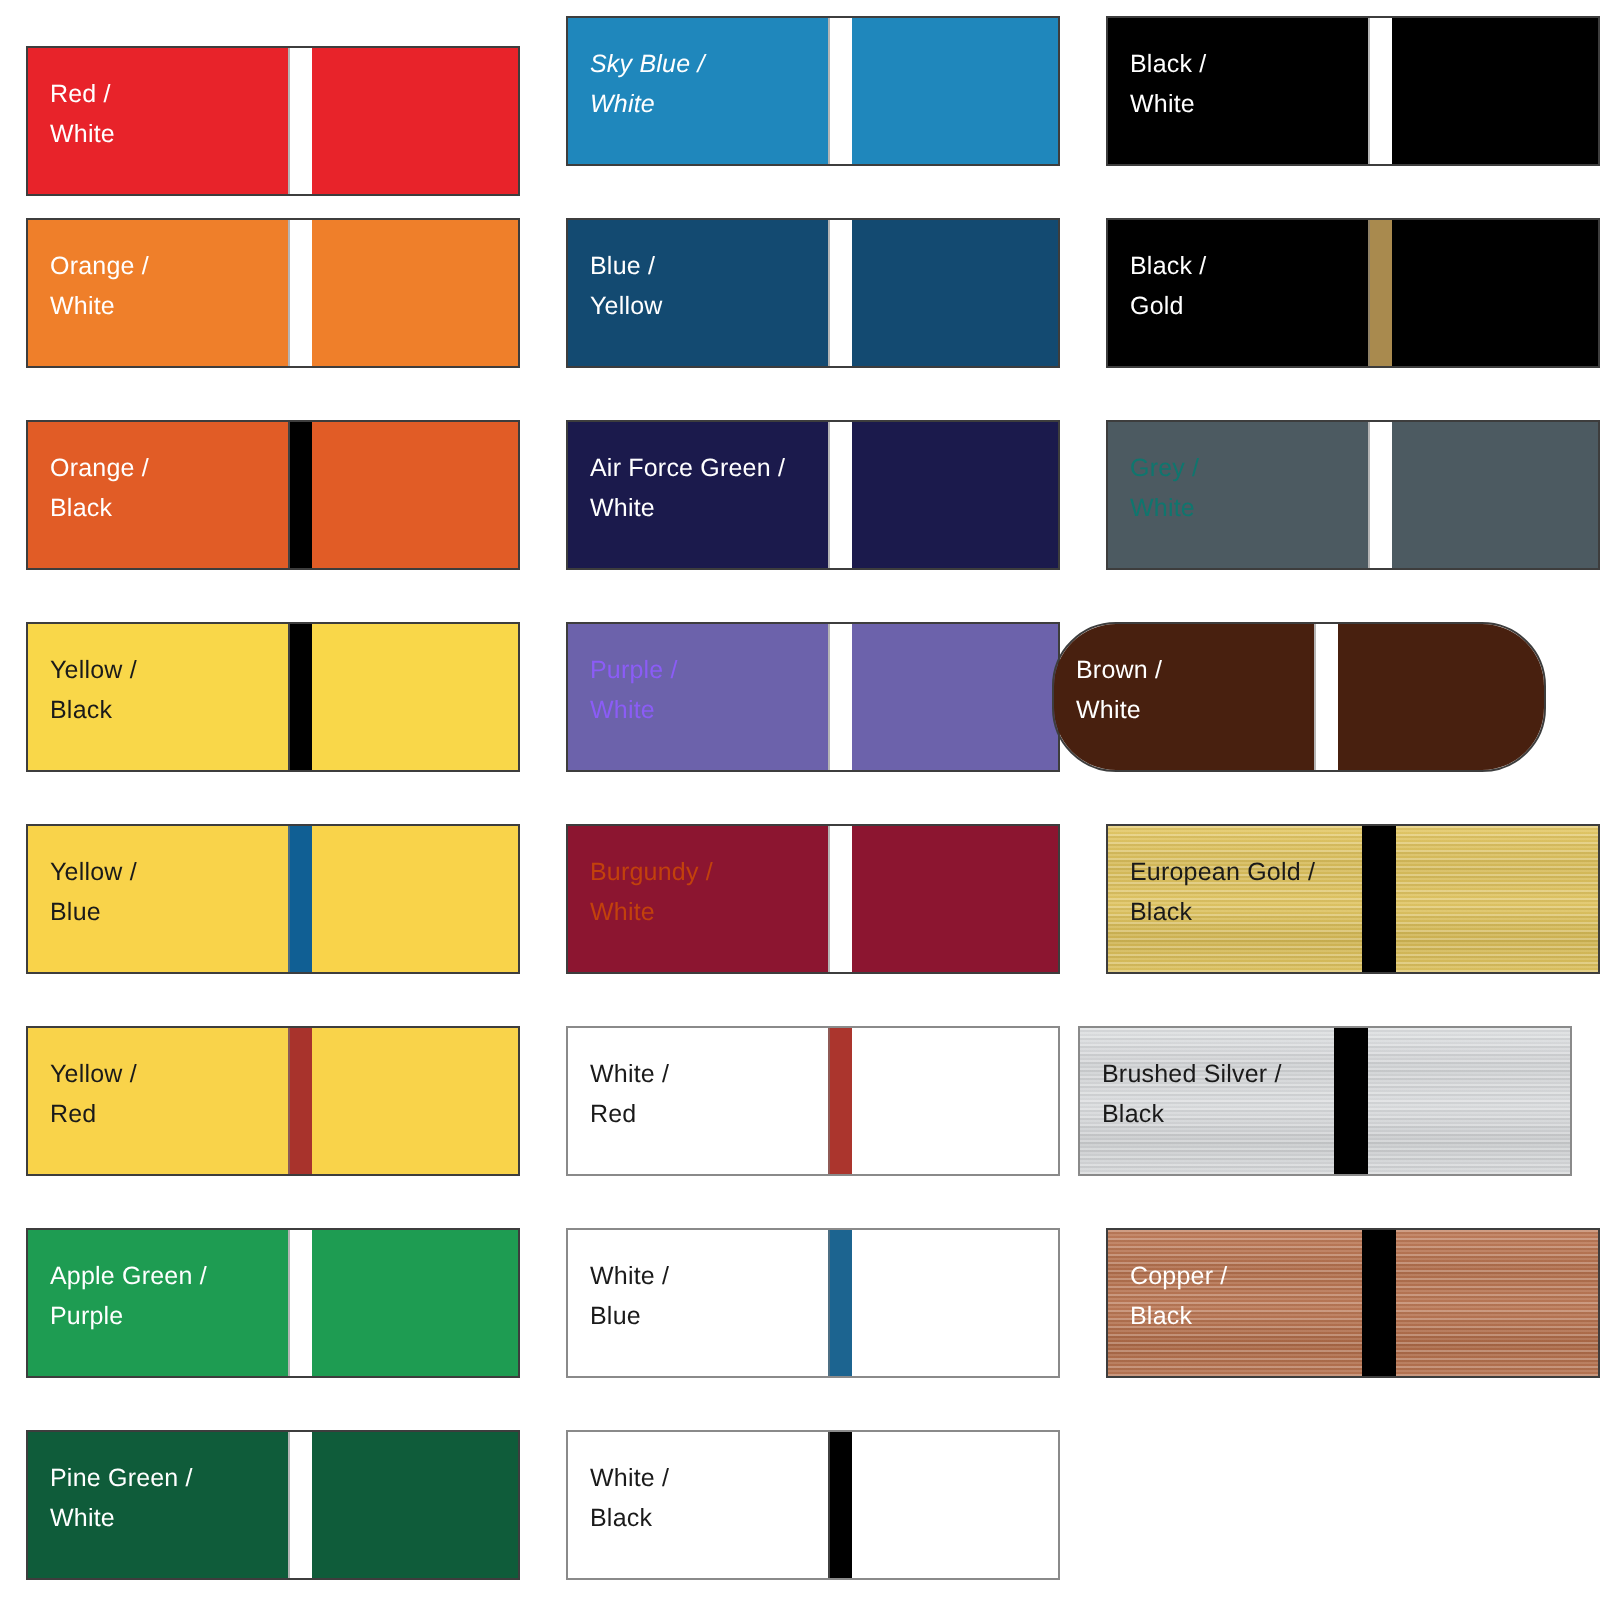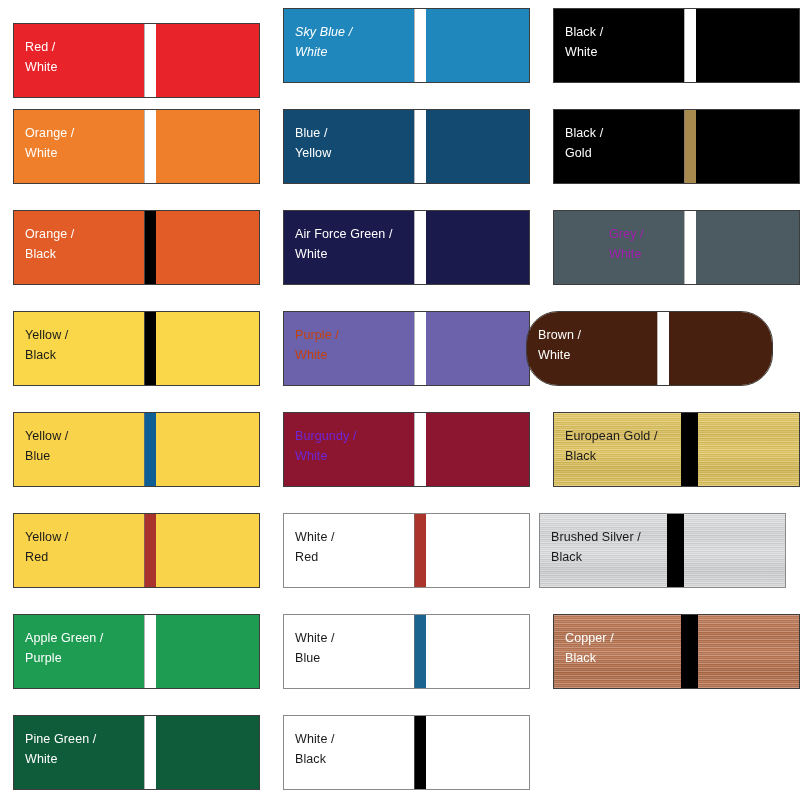--- a/index.html
+++ b/index.html
@@ -144,27 +144,27 @@
     </div>
     <div class="swatch" style="left: 283px; top: 210px; border-color: rgb(61, 61, 61);">
       <div class="swatch-base" style="background: rgb(27, 26, 76);"></div>
       <div class="swatch-stripe" style="background: rgb(255, 255, 255);"></div>
       <div class="swatch-label" style="color: rgb(255, 255, 255);">Air Force Green /
 White</div>
     </div>
     <div class="swatch" style="left: 283px; top: 311px; border-color: rgb(61, 61, 61);">
       <div class="swatch-base" style="background: rgb(108, 98, 171);"></div>
       <div class="swatch-stripe" style="background: rgb(255, 255, 255);"></div>
-      <div class="swatch-label" style="color: #c2410c;">Purple /
+      <div class="swatch-label" style="color: #8b5cf6;">Purple /
 White</div>
     </div>
     <div class="swatch" style="left: 283px; top: 412px; border-color: rgb(61, 61, 61);">
       <div class="swatch-base" style="background: rgb(140, 21, 48);"></div>
       <div class="swatch-stripe" style="background: rgb(255, 255, 255);"></div>
-      <div class="swatch-label" style="color: #6d28d9;">Burgundy /
+      <div class="swatch-label" style="color: #c2410c;">Burgundy /
 White</div>
     </div>
     <div class="swatch light-border" style="left: 283px; top: 513px; border-color: rgb(138, 138, 138);">
       <div class="swatch-base" style="background: rgb(255, 255, 255);"></div>
       <div class="swatch-stripe" style="background: rgb(171, 53, 45);"></div>
       <div class="swatch-label" style="color: rgb(26, 26, 26);">White /
 Red</div>
     </div>
     <div class="swatch light-border" style="left: 283px; top: 614px; border-color: rgb(138, 138, 138);">
       <div class="swatch-base" style="background: rgb(255, 255, 255);"></div>
@@ -186,21 +186,21 @@
     </div>
     <div class="swatch" style="left: 553px; top: 109px; border-color: rgb(61, 61, 61);">
       <div class="swatch-base" style="background: rgb(0, 0, 0);"></div>
       <div class="swatch-stripe" style="background: rgb(169, 138, 78);"></div>
       <div class="swatch-label" style="color: rgb(255, 255, 255);">Black /
 Gold</div>
     </div>
     <div class="swatch" style="left: 553px; top: 210px; border-color: rgb(61, 61, 61);">
       <div class="swatch-base" style="background: rgb(76, 90, 97);"></div>
       <div class="swatch-stripe" style="background: rgb(255, 255, 255);"></div>
-      <div class="swatch-label" style="color: #a21caf; margin-left: 44px;">Grey /
+      <div class="swatch-label" style="color: #0f766e;">Grey /
 White</div>
     </div>
     <div class="swatch" style="left: 526px; top: 311px; border-color: rgb(61, 61, 61); border-radius: 32px;">
       <div class="swatch-base" style="background: rgb(72, 32, 15);"></div>
       <div class="swatch-stripe" style="background: rgb(255, 255, 255);"></div>
       <div class="swatch-label" style="color: rgb(255, 255, 255);">Brown /
 White</div>
     </div>
     <div class="swatch wide-stripe" style="left: 553px; top: 412px; border-color: rgb(61, 61, 61);">
       <div class="swatch-base" style="background: linear-gradient(rgb(228, 201, 104) 0%, rgb(212, 185, 88) 28%, rgb(224, 197, 100) 52%, rgb(206, 179, 82) 78%, rgb(220, 193, 96) 100%);"></div>

